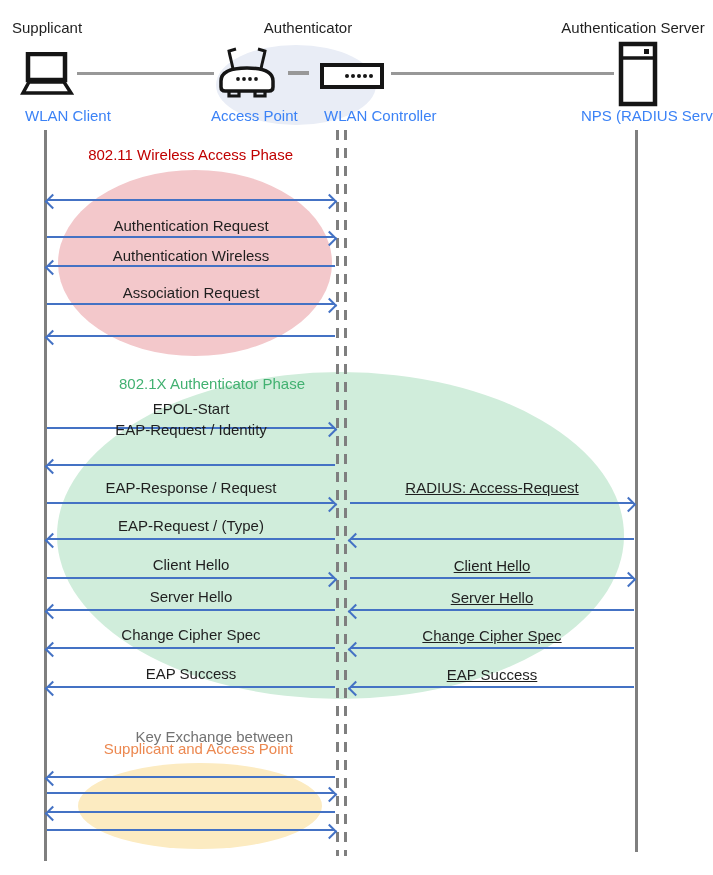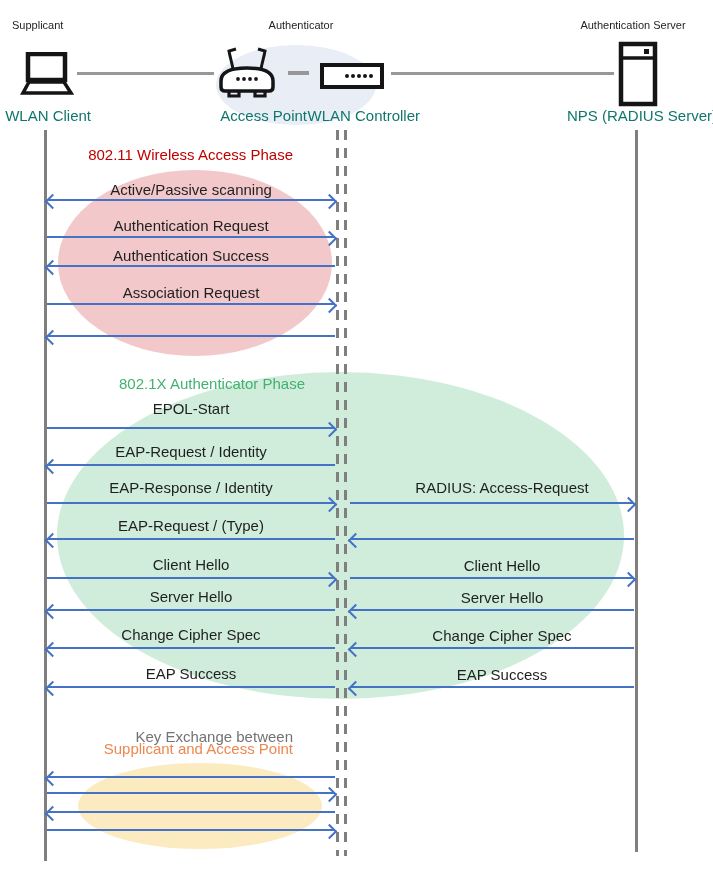--- a/index.html
+++ b/index.html
@@ -19,46 +19,46 @@
   .lifeline-dashed{position:absolute;width:3px;top:130px;height:726px;z-index:2;
     background:repeating-linear-gradient(to bottom,#7f7f7f 0 10px,transparent 10px 18px);}
   #lf-mid-a{left:336px;}
   #lf-mid-b{left:344px;}
 
   .connector{position:absolute;height:3px;background:#989898;z-index:2;}
   #conn-left{left:77px;top:72px;width:137px;}
   #conn-dash{left:288px;top:71px;width:21px;height:4px;}
   #conn-right{left:391px;top:72px;width:223px;}
 
-  .role{position:absolute;top:19px;font-size:11px;color:#1f1f1f;z-index:3;white-space:nowrap;}
+  .role{position:absolute;top:19px;font-size:15px;color:#1f1f1f;z-index:3;white-space:nowrap;}
   #role-supplicant{left:12px;}
-  #role-authenticator{left:236px;width:130px;text-align:center;}
+  #role-authenticator{left:243px;width:130px;text-align:center;}
   #role-server{left:560px;width:146px;text-align:center;}
 
-  .device{position:absolute;top:107px;font-size:15px;color:#0f766e;text-align:right;z-index:3;white-space:nowrap;}
+  .device{position:absolute;top:107px;font-size:15px;color:#3b82f6;text-align:left;z-index:3;white-space:nowrap;padding-left:24px;}
   #dev-client{left:1px;width:90px;}
   #dev-ap{left:187px;width:120px;}
   #dev-ctrl{left:300px;width:120px;}
   #dev-nps{left:557px;width:160px;}
 
   .icon{position:absolute;z-index:3;}
   #icon-laptop{left:14px;top:52px;}
   #icon-ap{left:216px;top:47px;}
   #icon-ctrl{left:320px;top:63px;}
   #icon-server{left:617px;top:41px;}
 
   .phase-title{position:absolute;font-size:15px;text-align:right;z-index:3;white-space:nowrap;}
   #p1-title{left:88px;width:205px;top:146px;color:#C00000;}
   #p2-title{left:100px;width:205px;top:375px;color:#42B171;}
   #p3-title-1{left:88px;width:205px;top:728px;color:#737373;}
   #p3-title-2{left:88px;width:205px;top:740px;color:#EC8850;}
 
   .msg-label{position:absolute;font-size:15px;color:#1f1f1f;text-align:center;white-space:nowrap;z-index:3;}
   .lab-l{left:47px;width:288px;}
-  .lab-r{left:360px;width:284px;}
+  .lab-r{left:350px;width:284px;text-decoration:underline;}
 
   .arrow{position:absolute;height:10px;z-index:3;}
   .arr-l{left:47px;width:288px;}
   .arr-r{left:350px;width:284px;}
   .shaft{position:absolute;left:0;right:0;top:4px;height:2px;background:#4472C4;}
   .head-r{position:absolute;right:0;top:0.5px;width:9px;height:9px;
     border-top:2.5px solid #4472C4;border-right:2.5px solid #4472C4;transform:rotate(45deg);}
   .head-l{position:absolute;left:0;top:0.5px;width:9px;height:9px;
     border-top:2.5px solid #4472C4;border-right:2.5px solid #4472C4;transform:rotate(-135deg);}
 </style>
@@ -124,34 +124,33 @@
   <div class="device" id="dev-client">WLAN Client</div>
   <div class="device" id="dev-ap">Access Point</div>
   <div class="device" id="dev-ctrl">WLAN Controller</div>
   <div class="device" id="dev-nps">NPS (RADIUS Server)</div>
 
   <div class="phase-title" id="p1-title">802.11 Wireless Access Phase</div>
   <div class="phase-title" id="p2-title">802.1X Authenticator Phase</div>
   <div class="phase-title" id="p3-title-1">Key Exchange between</div>
   <div class="phase-title" id="p3-title-2">Supplicant and Access Point</div>
 
-  <div class="msg-label lab-l" style="top:181px">Active/Passive scanning</div>
   <div class="arrow arr-l" style="top:195px">
       <span class="shaft"></span>
       <span class="head-l"></span>
       <span class="head-r"></span>
     </div>
 
   <div class="msg-label lab-l" style="top:217px">Authentication Request</div>
   <div class="arrow arr-l" style="top:232px">
       <span class="shaft"></span>
       <span class="head-r"></span>
     </div>
 
-  <div class="msg-label lab-l" style="top:247px">Authentication Success</div>
+  <div class="msg-label lab-l" style="top:247px">Authentication Wireless</div>
   <div class="arrow arr-l" style="top:261px">
       <span class="shaft"></span>
       <span class="head-l"></span>
     </div>
 
   <div class="msg-label lab-l" style="top:284px">Association Request</div>
   <div class="arrow arr-l" style="top:299px">
       <span class="shaft"></span>
       <span class="head-r"></span>
     </div>
@@ -160,27 +159,27 @@
       <span class="shaft"></span>
       <span class="head-l"></span>
     </div>
 
   <div class="msg-label lab-l" style="top:400px">EPOL-Start</div>
   <div class="arrow arr-l" style="top:423px">
       <span class="shaft"></span>
       <span class="head-r"></span>
     </div>
 
-  <div class="msg-label lab-l" style="top:443px">EAP-Request / Identity</div>
+  <div class="msg-label lab-l" style="top:421px">EAP-Request / Identity</div>
   <div class="arrow arr-l" style="top:460px">
       <span class="shaft"></span>
       <span class="head-l"></span>
     </div>
 
-  <div class="msg-label lab-l" style="top:479px">EAP-Response / Identity</div>
+  <div class="msg-label lab-l" style="top:479px">EAP-Response / Request</div>
   <div class="arrow arr-l" style="top:498px">
       <span class="shaft"></span>
       <span class="head-r"></span>
     </div>
 
   <div class="msg-label lab-l" style="top:517px">EAP-Request / (Type)</div>
   <div class="arrow arr-l" style="top:534px">
       <span class="shaft"></span>
       <span class="head-l"></span>
     </div>

